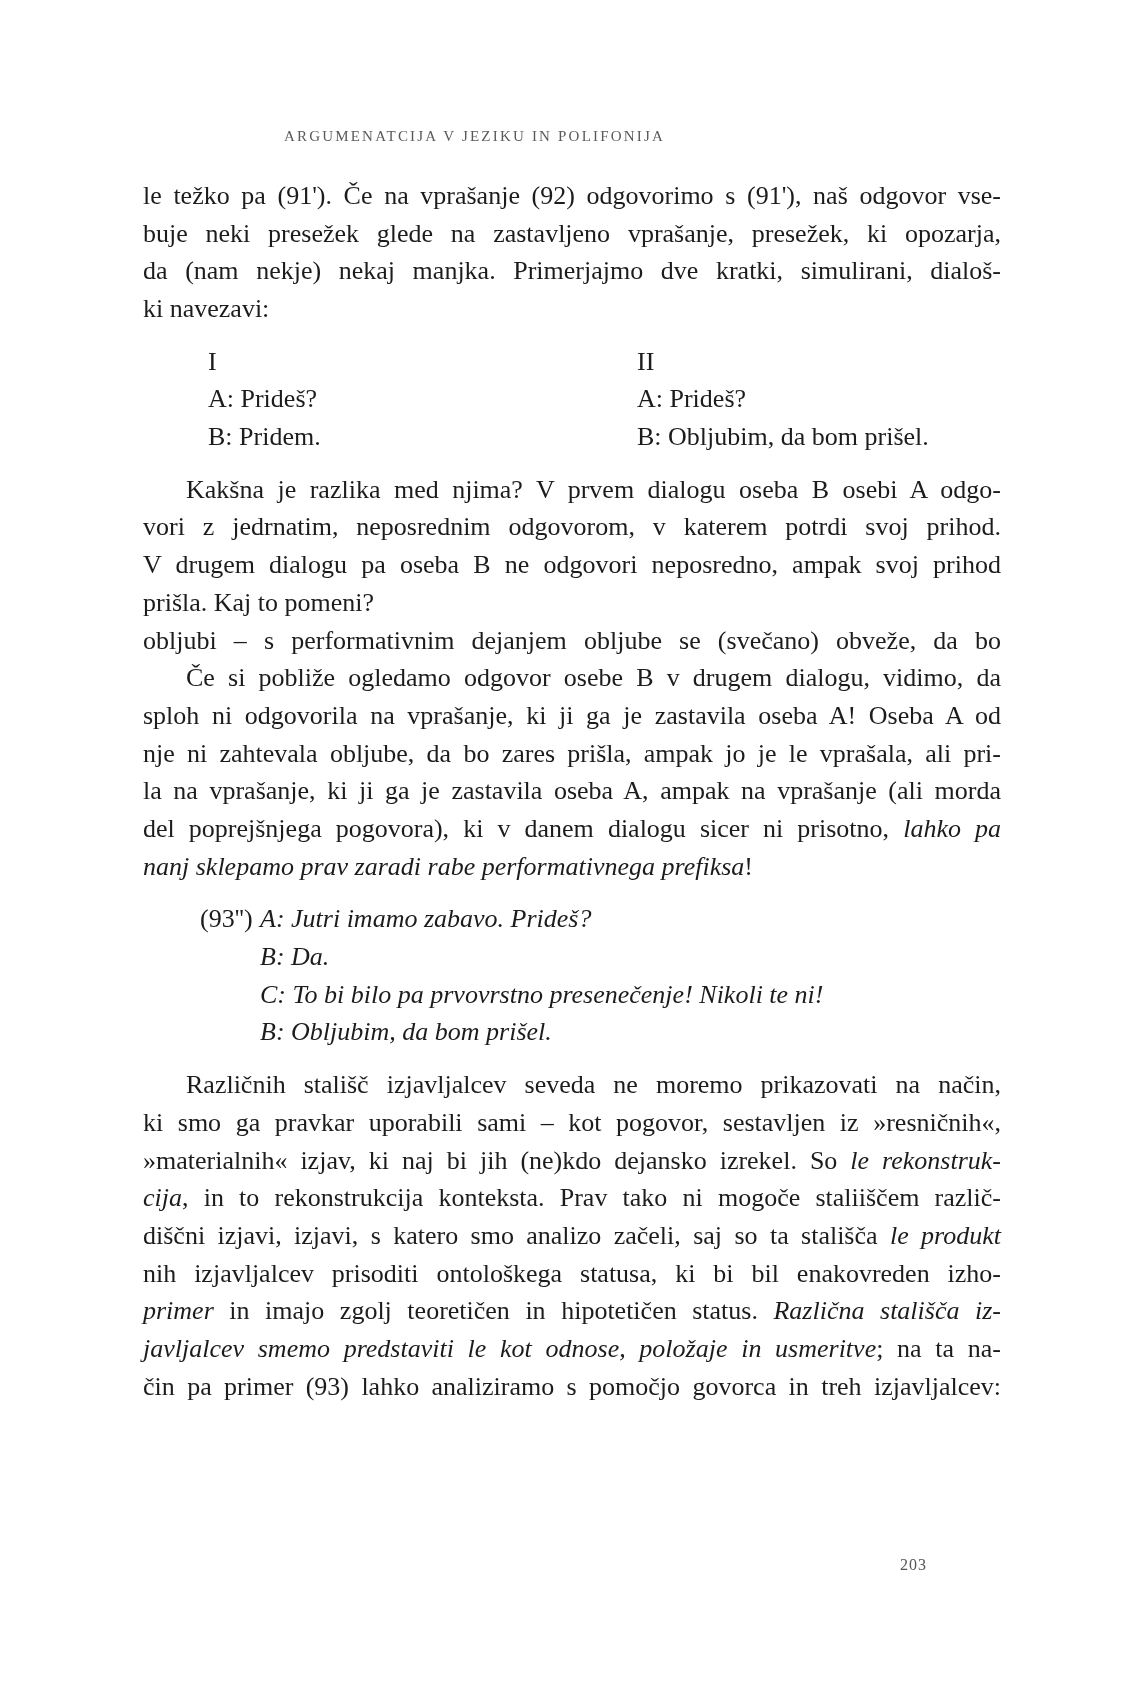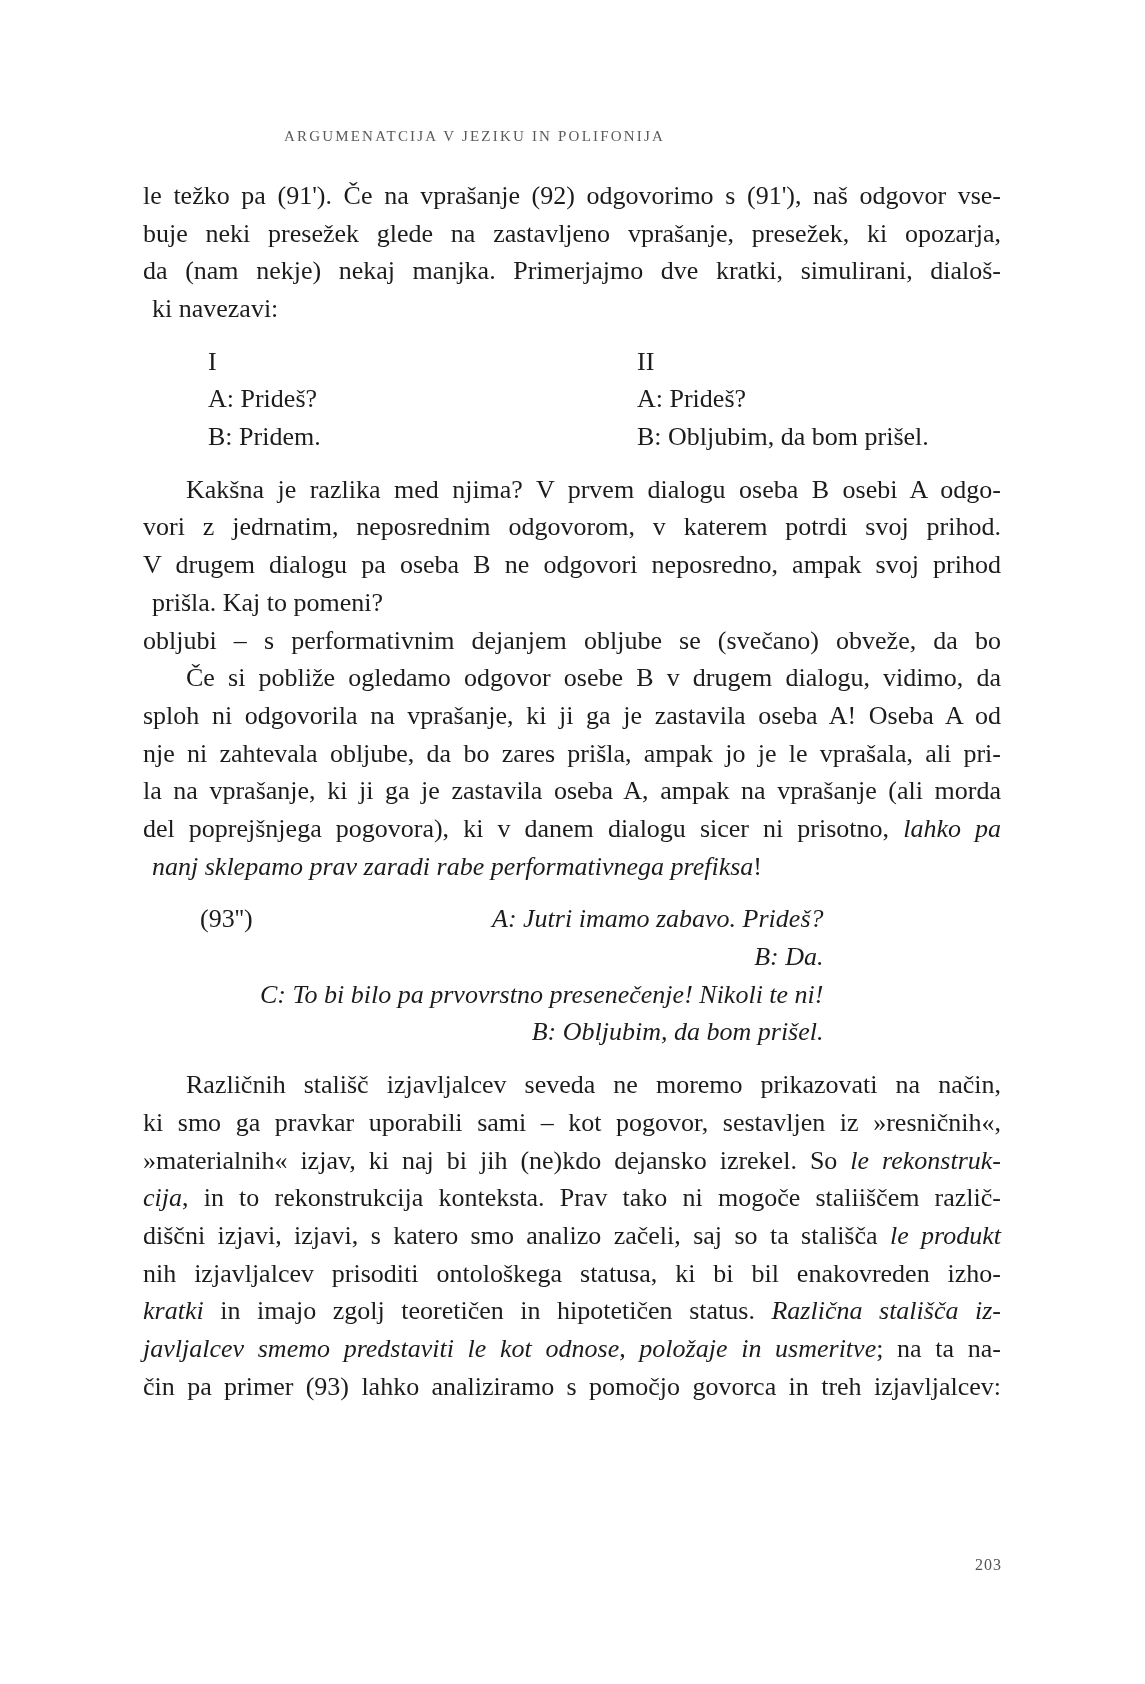--- a/index.html
+++ b/index.html
@@ -2,34 +2,34 @@
 <html><head>
 <meta charset="utf-8">
 <style>
   html, body { margin: 0; padding: 0; background: #ffffff; }
   body { width: 1145px; height: 1684px; position: relative; overflow: hidden;
          font-family: "Liberation Serif", "DejaVu Serif", serif; color: #1c1c1c; }
   .running-head { position: absolute; top: 128px; left: 0; width: 949px; text-align: center;
          font-size: 15px; letter-spacing: 2.2px; color: #5a5a5a; }
   .body { position: absolute; top: 177px; left: 143px; width: 858px; font-size: 26px; line-height: 37.7px; }
   .line { display: block; text-align: justify; text-align-last: justify; white-space: nowrap; height: 37.7px; }
-  .line.last { text-align-last: left; margin-left: 9px; }
+  .line.last { text-align-last: left; }
   .line.indent { padding-left: 43px; }
   .gap { height: 15px; }
   .dialog { position: relative; height: 113px; }
   .dialog .col { position: absolute; top: 0; }
   .dialog .col1 { left: 65px; }
   .dialog .col2 { left: 494px; }
   .dialog .row { height: 37.7px; white-space: nowrap; }
-  .example { position: relative; height: 151px; text-align: right; }
+  .example { position: relative; height: 151px; }
   .example .num { position: absolute; left: 57px; top: 0; }
   .example .turns { position: absolute; left: 117px; top: 0; }
   .example .row { height: 37.7px; white-space: nowrap; font-style: italic; }
   i { font-style: italic; }
-  .page-number { position: absolute; top: 1556px; left: 900px; width: 102px; text-align: right;
+  .page-number { position: absolute; top: 1556px; left: 900px; width: 102px; 
          font-size: 16px; letter-spacing: 1px; color: #555; }
 </style>
 </head>
 <body>
 
 <div class="running-head">ARGUMENATCIJA V JEZIKU IN POLIFONIJA</div>
 
 <div class="body">
   <div>
     <span class="line">le težko pa (91'). Če na vprašanje (92) odgovorimo s (91'), naš odgovor vse-</span>
@@ -83,19 +83,19 @@
   </div>
   <div class="gap"></div>
 
   <div>
     <span class="line indent">Različnih stališč izjavljalcev seveda ne moremo prikazovati na način,</span>
     <span class="line">ki smo ga pravkar uporabili sami – kot pogovor, sestavljen iz »resničnih«,</span>
     <span class="line"><span>»materialnih« izjav, ki naj bi jih (ne)kdo dejansko izrekel. So </span><i>le rekonstruk-</i></span>
     <span class="line"><i>cija</i><span>, in to rekonstrukcija konteksta. Prav tako ni mogoče staliiščem različ-</span></span>
     <span class="line"><span>diščni izjavi, izjavi, s katero smo analizo začeli, saj so ta stališča </span><i>le produkt</i></span>
     <span class="line">nih izjavljalcev prisoditi ontološkega statusa, ki bi bil enakovreden izho-</span>
-    <span class="line"><i>kratki</i><span> in imajo zgolj teoretičen in hipotetičen status. </span><i>Različna stališča iz-</i></span>
+    <span class="line"><i>primer</i><span> in imajo zgolj teoretičen in hipotetičen status. </span><i>Različna stališča iz-</i></span>
     <span class="line"><i>javljalcev smemo predstaviti le kot odnose, položaje in usmeritve</i><span>; na ta na-</span></span>
     <span class="line">čin pa primer (93) lahko analiziramo s pomočjo govorca in treh izjavljalcev:</span>
   </div>
 </div>
 
 <div class="page-number">203</div>
 
 </body></html>

